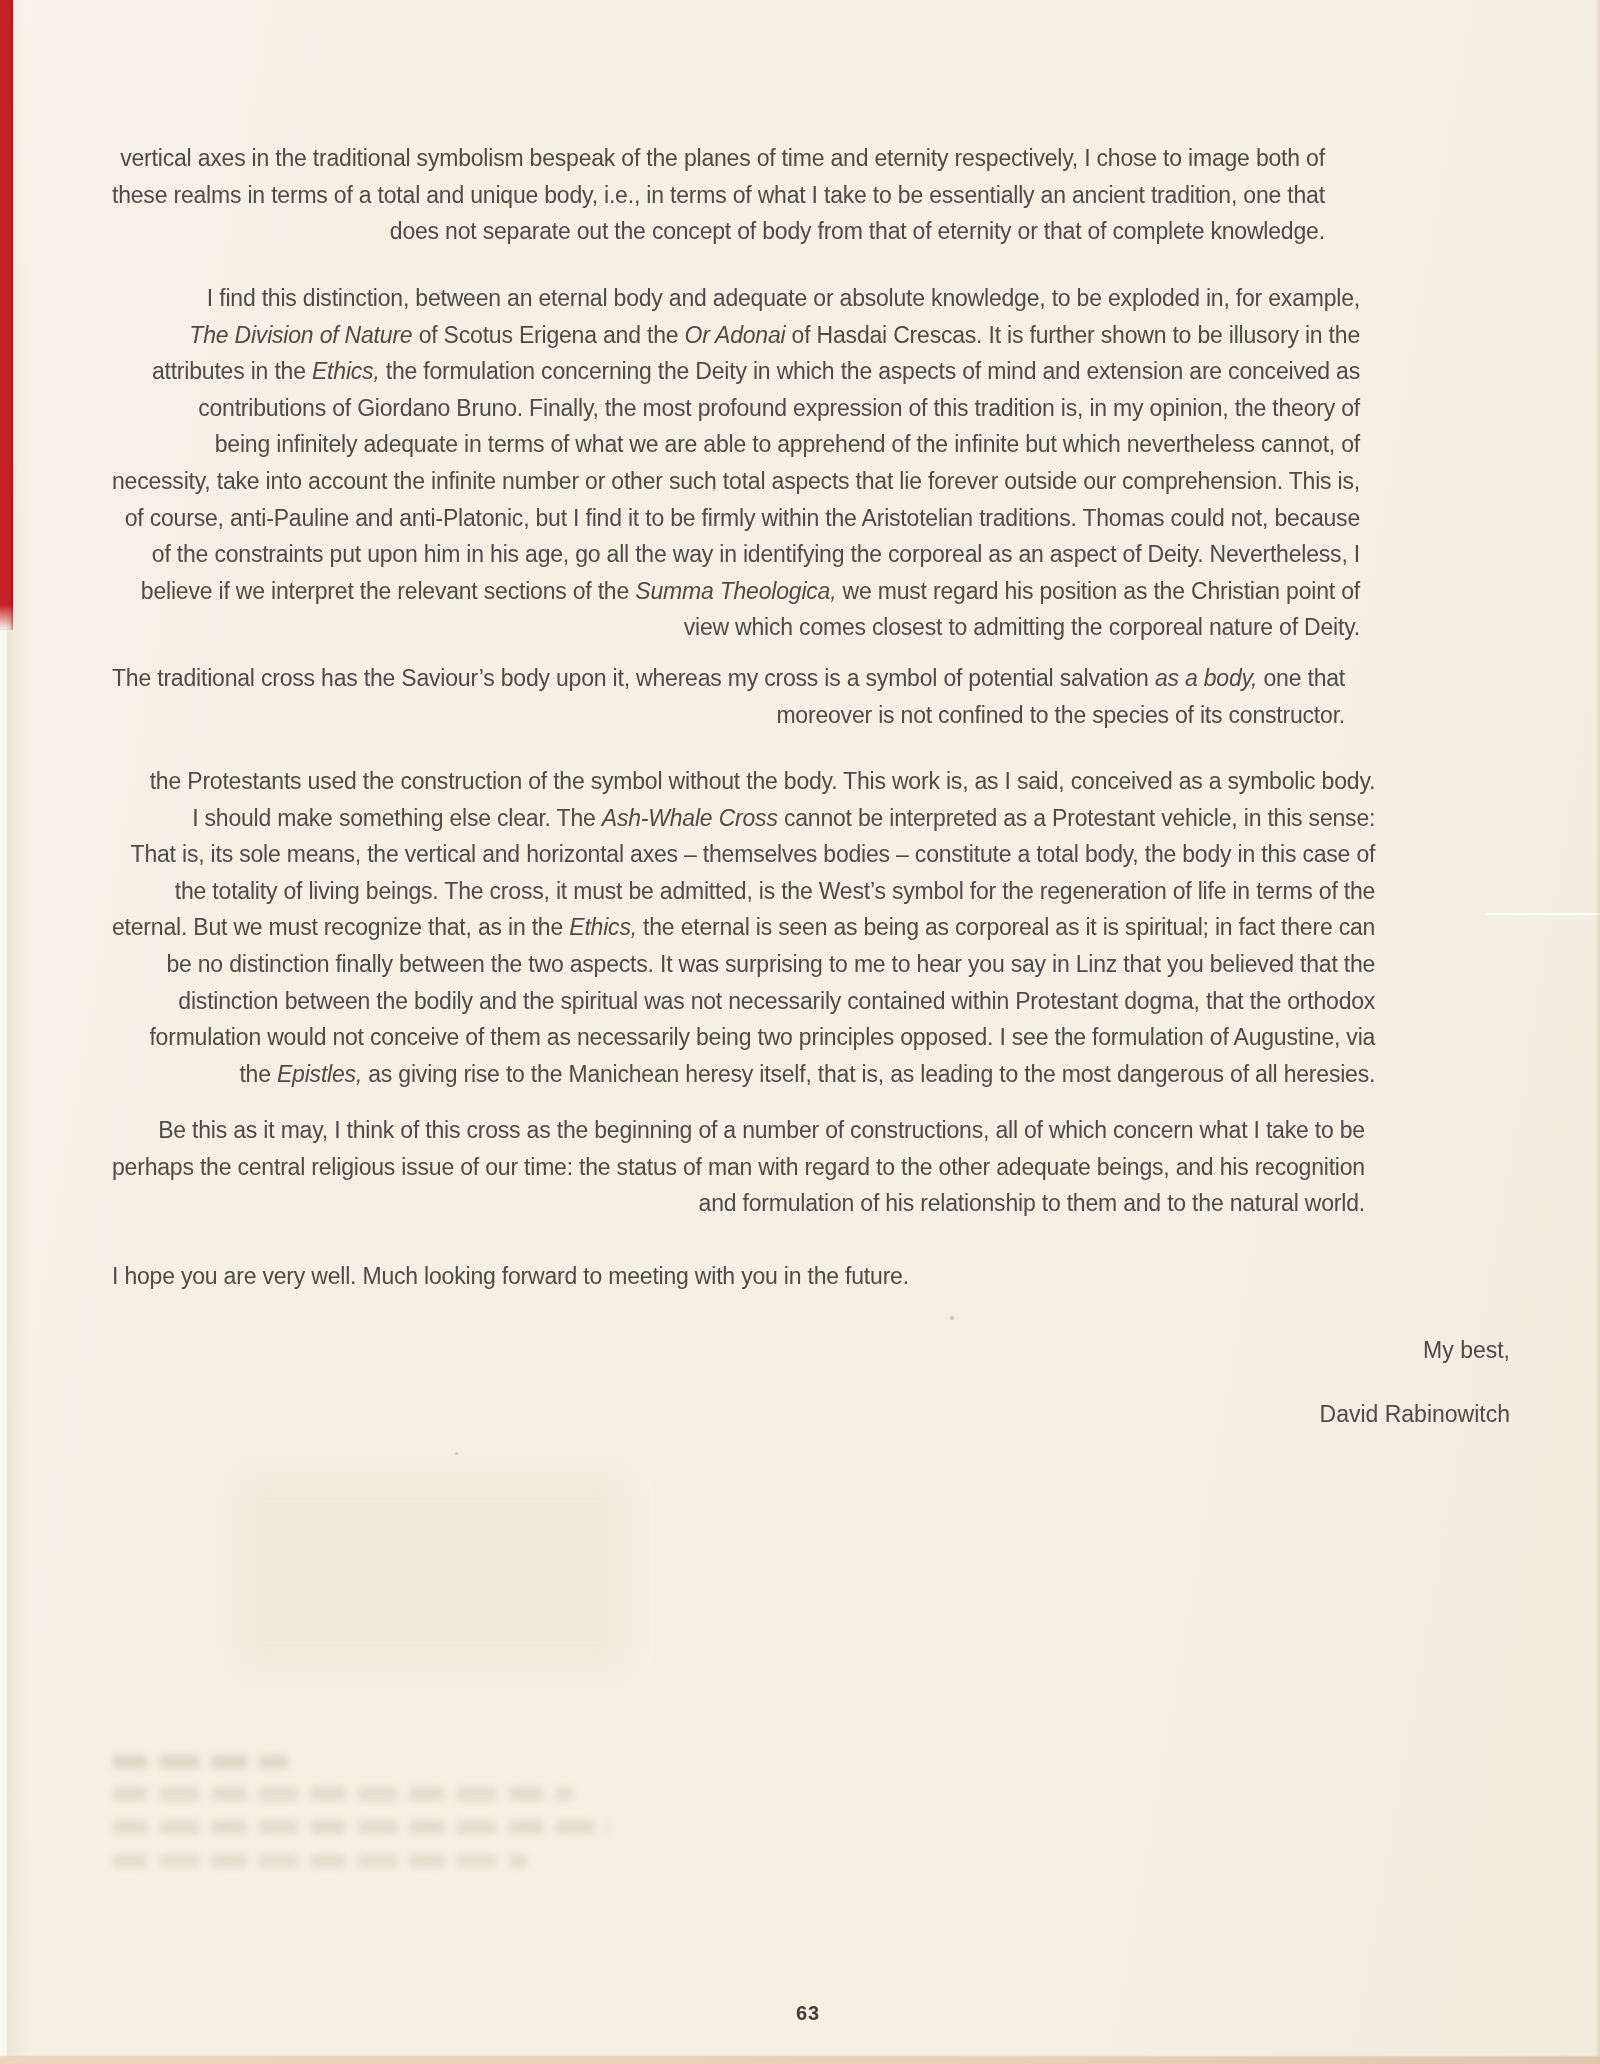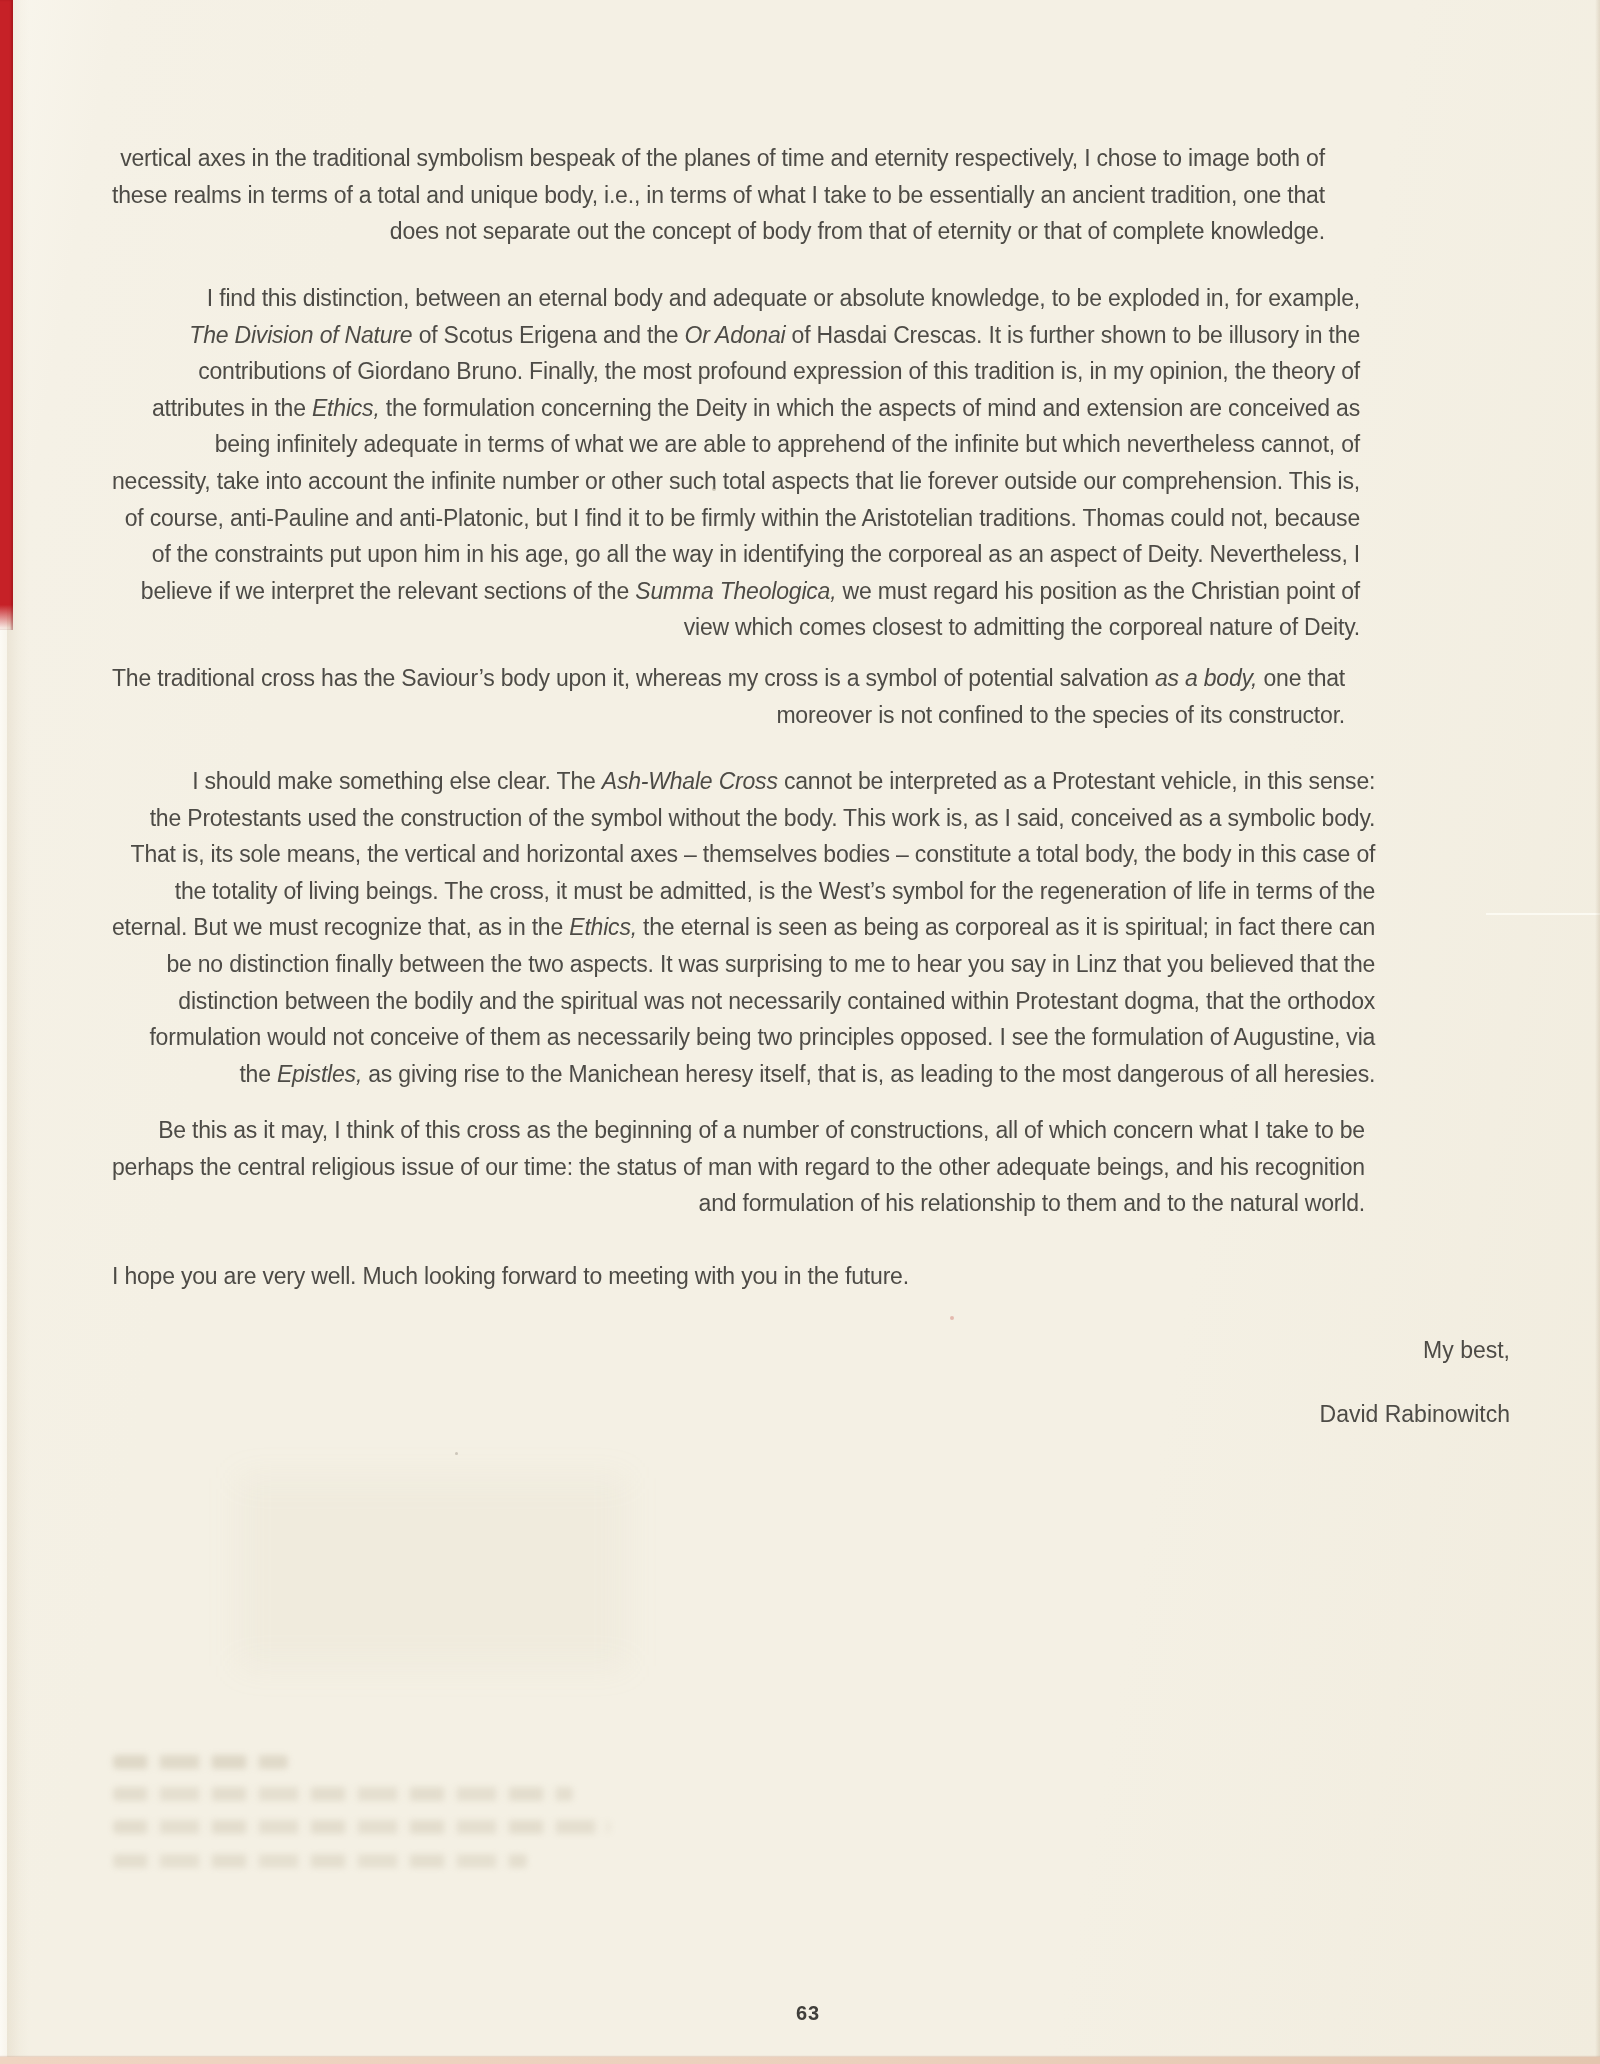--- a/index.html
+++ b/index.html
@@ -73,36 +73,36 @@
 
   <div class="letter" id="letter-body">
       <div class="para">
         <div class="line"><span>vertical axes in the traditional symbolism bespeak of the planes of time and eternity respectively, I chose to image both of</span></div>
         <div class="line"><span>these realms in terms of a total and unique body, i.e., in terms of what I take to be essentially an ancient tradition, one that</span></div>
         <div class="line"><span>does not separate out the concept of body from that of eternity or that of complete knowledge.</span></div>
       </div>
       <div class="para">
         <div class="line"><span>I find this distinction, between an eternal body and adequate or absolute knowledge, to be exploded in, for example,</span></div>
         <div class="line"><span class="it">The Division of Nature</span><span> of Scotus Erigena and the </span><span class="it">Or Adonai</span><span> of Hasdai Crescas. It is further shown to be illusory in the</span></div>
+        <div class="line"><span>attributes in the </span><span class="it">Ethics,</span><span> the formulation concerning the Deity in which the aspects of mind and extension are conceived as</span></div>
         <div class="line"><span>contributions of Giordano Bruno. Finally, the most profound expression of this tradition is, in my opinion, the theory of</span></div>
-        <div class="line"><span>attributes in the </span><span class="it">Ethics,</span><span> the formulation concerning the Deity in which the aspects of mind and extension are conceived as</span></div>
         <div class="line"><span>being infinitely adequate in terms of what we are able to apprehend of the infinite but which nevertheless cannot, of</span></div>
         <div class="line"><span>necessity, take into account the infinite number or other such total aspects that lie forever outside our comprehension. This is,</span></div>
         <div class="line"><span>of course, anti-Pauline and anti-Platonic, but I find it to be firmly within the Aristotelian traditions. Thomas could not, because</span></div>
         <div class="line"><span>of the constraints put upon him in his age, go all the way in identifying the corporeal as an aspect of Deity. Nevertheless, I</span></div>
         <div class="line"><span>believe if we interpret the relevant sections of the </span><span class="it">Summa Theologica,</span><span> we must regard his position as the Christian point of</span></div>
         <div class="line"><span>view which comes closest to admitting the corporeal nature of Deity.</span></div>
       </div>
       <div class="para">
         <div class="line"><span>The traditional cross has the Saviour’s body upon it, whereas my cross is a symbol of potential salvation </span><span class="it">as a body,</span><span> one that</span></div>
         <div class="line"><span>moreover is not confined to the species of its constructor.</span></div>
       </div>
       <div class="para">
+        <div class="line"><span>the Protestants used the construction of the symbol without the body. This work is, as I said, conceived as a symbolic body.</span></div>
         <div class="line"><span>I should make something else clear. The </span><span class="it">Ash-Whale Cross</span><span> cannot be interpreted as a Protestant vehicle, in this sense:</span></div>
-        <div class="line"><span>the Protestants used the construction of the symbol without the body. This work is, as I said, conceived as a symbolic body.</span></div>
         <div class="line"><span>That is, its sole means, the vertical and horizontal axes – themselves bodies – constitute a total body, the body in this case of</span></div>
         <div class="line"><span>the totality of living beings. The cross, it must be admitted, is the West’s symbol for the regeneration of life in terms of the</span></div>
         <div class="line"><span>eternal. But we must recognize that, as in the </span><span class="it">Ethics,</span><span> the eternal is seen as being as corporeal as it is spiritual; in fact there can</span></div>
         <div class="line"><span>be no distinction finally between the two aspects. It was surprising to me to hear you say in Linz that you believed that the</span></div>
         <div class="line"><span>distinction between the bodily and the spiritual was not necessarily contained within Protestant dogma, that the orthodox</span></div>
         <div class="line"><span>formulation would not conceive of them as necessarily being two principles opposed. I see the formulation of Augustine, via</span></div>
         <div class="line"><span>the </span><span class="it">Epistles,</span><span> as giving rise to the Manichean heresy itself, that is, as leading to the most dangerous of all heresies.</span></div>
       </div>
       <div class="para">
         <div class="line"><span>Be this as it may, I think of this cross as the beginning of a number of constructions, all of which concern what I take to be</span></div>

